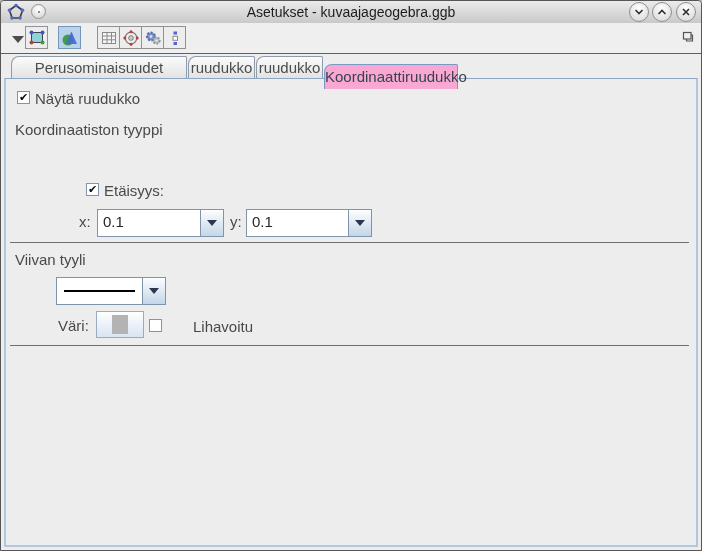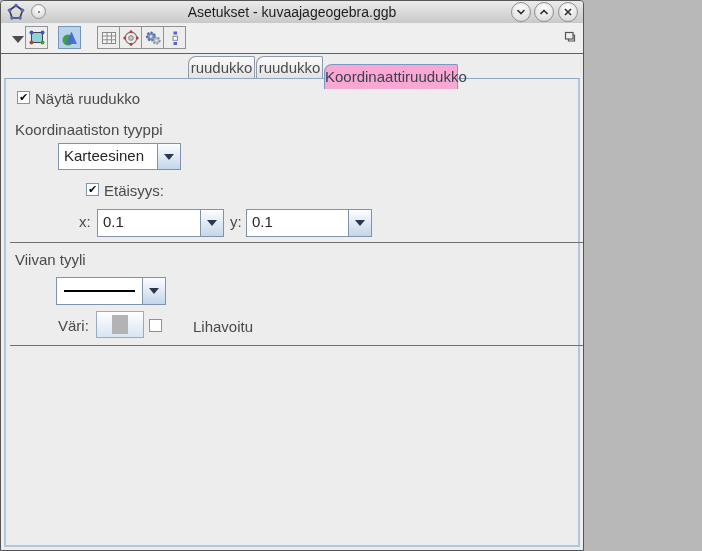--- a/index.html
+++ b/index.html
@@ -1,16 +1,16 @@
 <!DOCTYPE html>
 <html><head>
 <meta charset="utf-8">
 <style>
   html,body{margin:0;padding:0;background:#b8b8b8;font-family:"Liberation Sans",sans-serif;}
-  .window{position:relative;width:584px;height:551px;box-sizing:border-box;
+  .window{position:relative;width:702px;height:551px;box-sizing:border-box;
     background:#ededed;border:1px solid #565656;border-radius:4px 4px 0 0;overflow:hidden;}
   
   .titlebar{position:absolute;top:0;left:0;right:0;height:22px;
     background:linear-gradient(#ebebeb,#c9c9c9);border-bottom:1px solid #9b9b9b;border-radius:3px 3px 0 0;}
   .app-logo{position:absolute;left:6px;top:2px;}
   .shade-btn{position:absolute;left:30px;top:3px;width:15px;height:15px;border-radius:50%;
     border:1px solid #949494;background:radial-gradient(circle at 50% 30%,#ffffff,#d2d2d2);box-sizing:border-box;}
   .shade-btn::after{content:"";position:absolute;left:6px;top:6px;width:2px;height:2px;background:#6a6a6a;border-radius:50%;}
   .win-title{position:absolute;left:0;right:0;top:0;height:22px;line-height:22px;text-align:center;
     font-size:14px;color:#1d1d1d;}
@@ -136,40 +136,35 @@
 
     <div class="detach-btn">
       <svg width="14" height="14" viewBox="0 0 14 14">
         <rect x="2.5" y="2.5" width="7.5" height="6.5" fill="none" stroke="#555" stroke-width="1.2"></rect>
         <path d="M5.5 9 v2 h6 v-6 h-1.5" fill="none" stroke="#555" stroke-width="1.2"></path>
       </svg>
     </div>
   </div>
 
   <div class="tabbar">
+    <div class="tab" style="left:10px;width:176px;">Perusominaisuudet</div>
     <div class="tab" style="left:187px;width:67px;">ruudukko</div>
     <div class="tab" style="left:255px;width:67px;">ruudukko</div>
     <div class="tab sel" style="left:323px;width:134px;">Koordinaattiruudukko</div>
   </div>
 
   <div class="content"></div>
 
   <span class="checkbox" style="left:16px;top:90px;">
     <span>✔</span>
   </span>
   <span class="lbl" style="left:14px;top:120px;">Koordinaatiston tyyppi</span>
 
   <span class="lbl" style="left:34px;top:89px;">Näytä ruudukko</span>
 
-  <div class="combo" style="left:57px;top:142px;width:123px;height:27px;">
-    <span class="combo-value">Karteesinen</span>
-    <span class="combo-arrow">
-        <span class="tri"></span>
-      </span>
-  </div>
 
   <span class="checkbox" style="left:85px;top:182px;">
     <span>✔</span>
   </span>
   <span class="lbl" style="left:103px;top:181px;">Etäisyys:</span>
 
   <span class="lbl" style="left:78px;top:212px;">x:</span>
   <div class="combo" style="left:96px;top:208px;width:127px;height:28px;">
     <span class="combo-value">0.1</span>
     <span class="combo-arrow">

